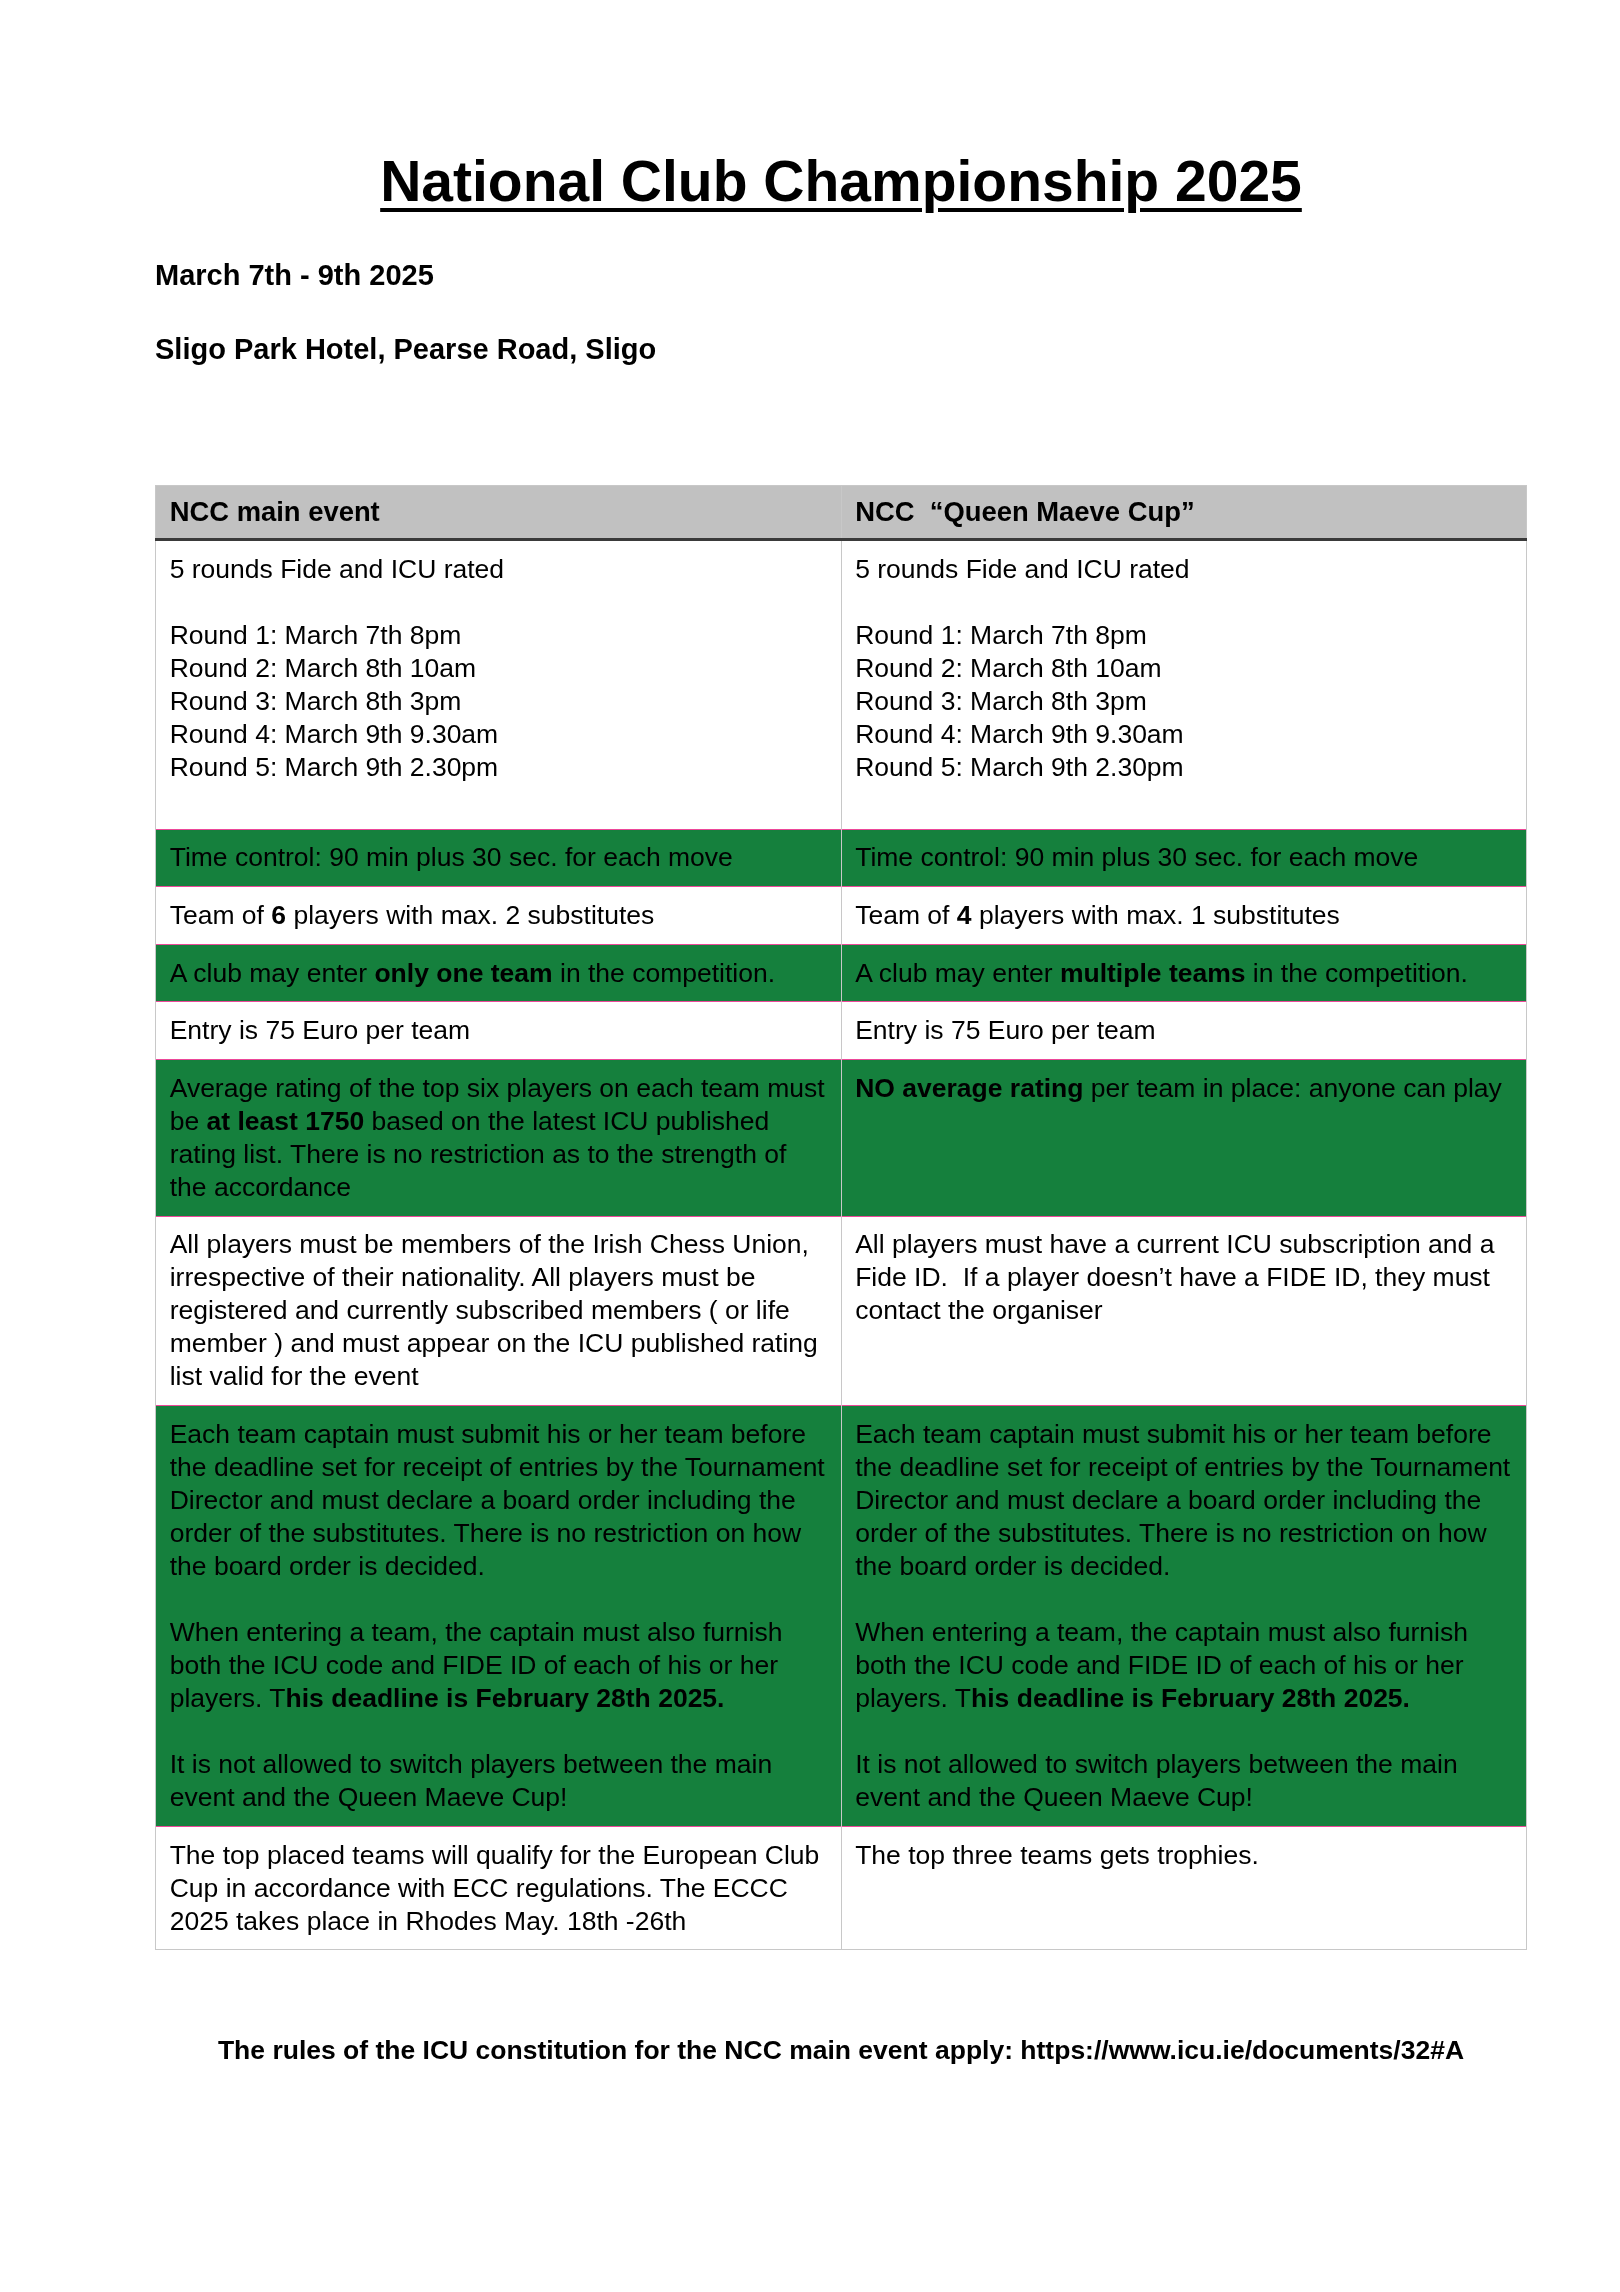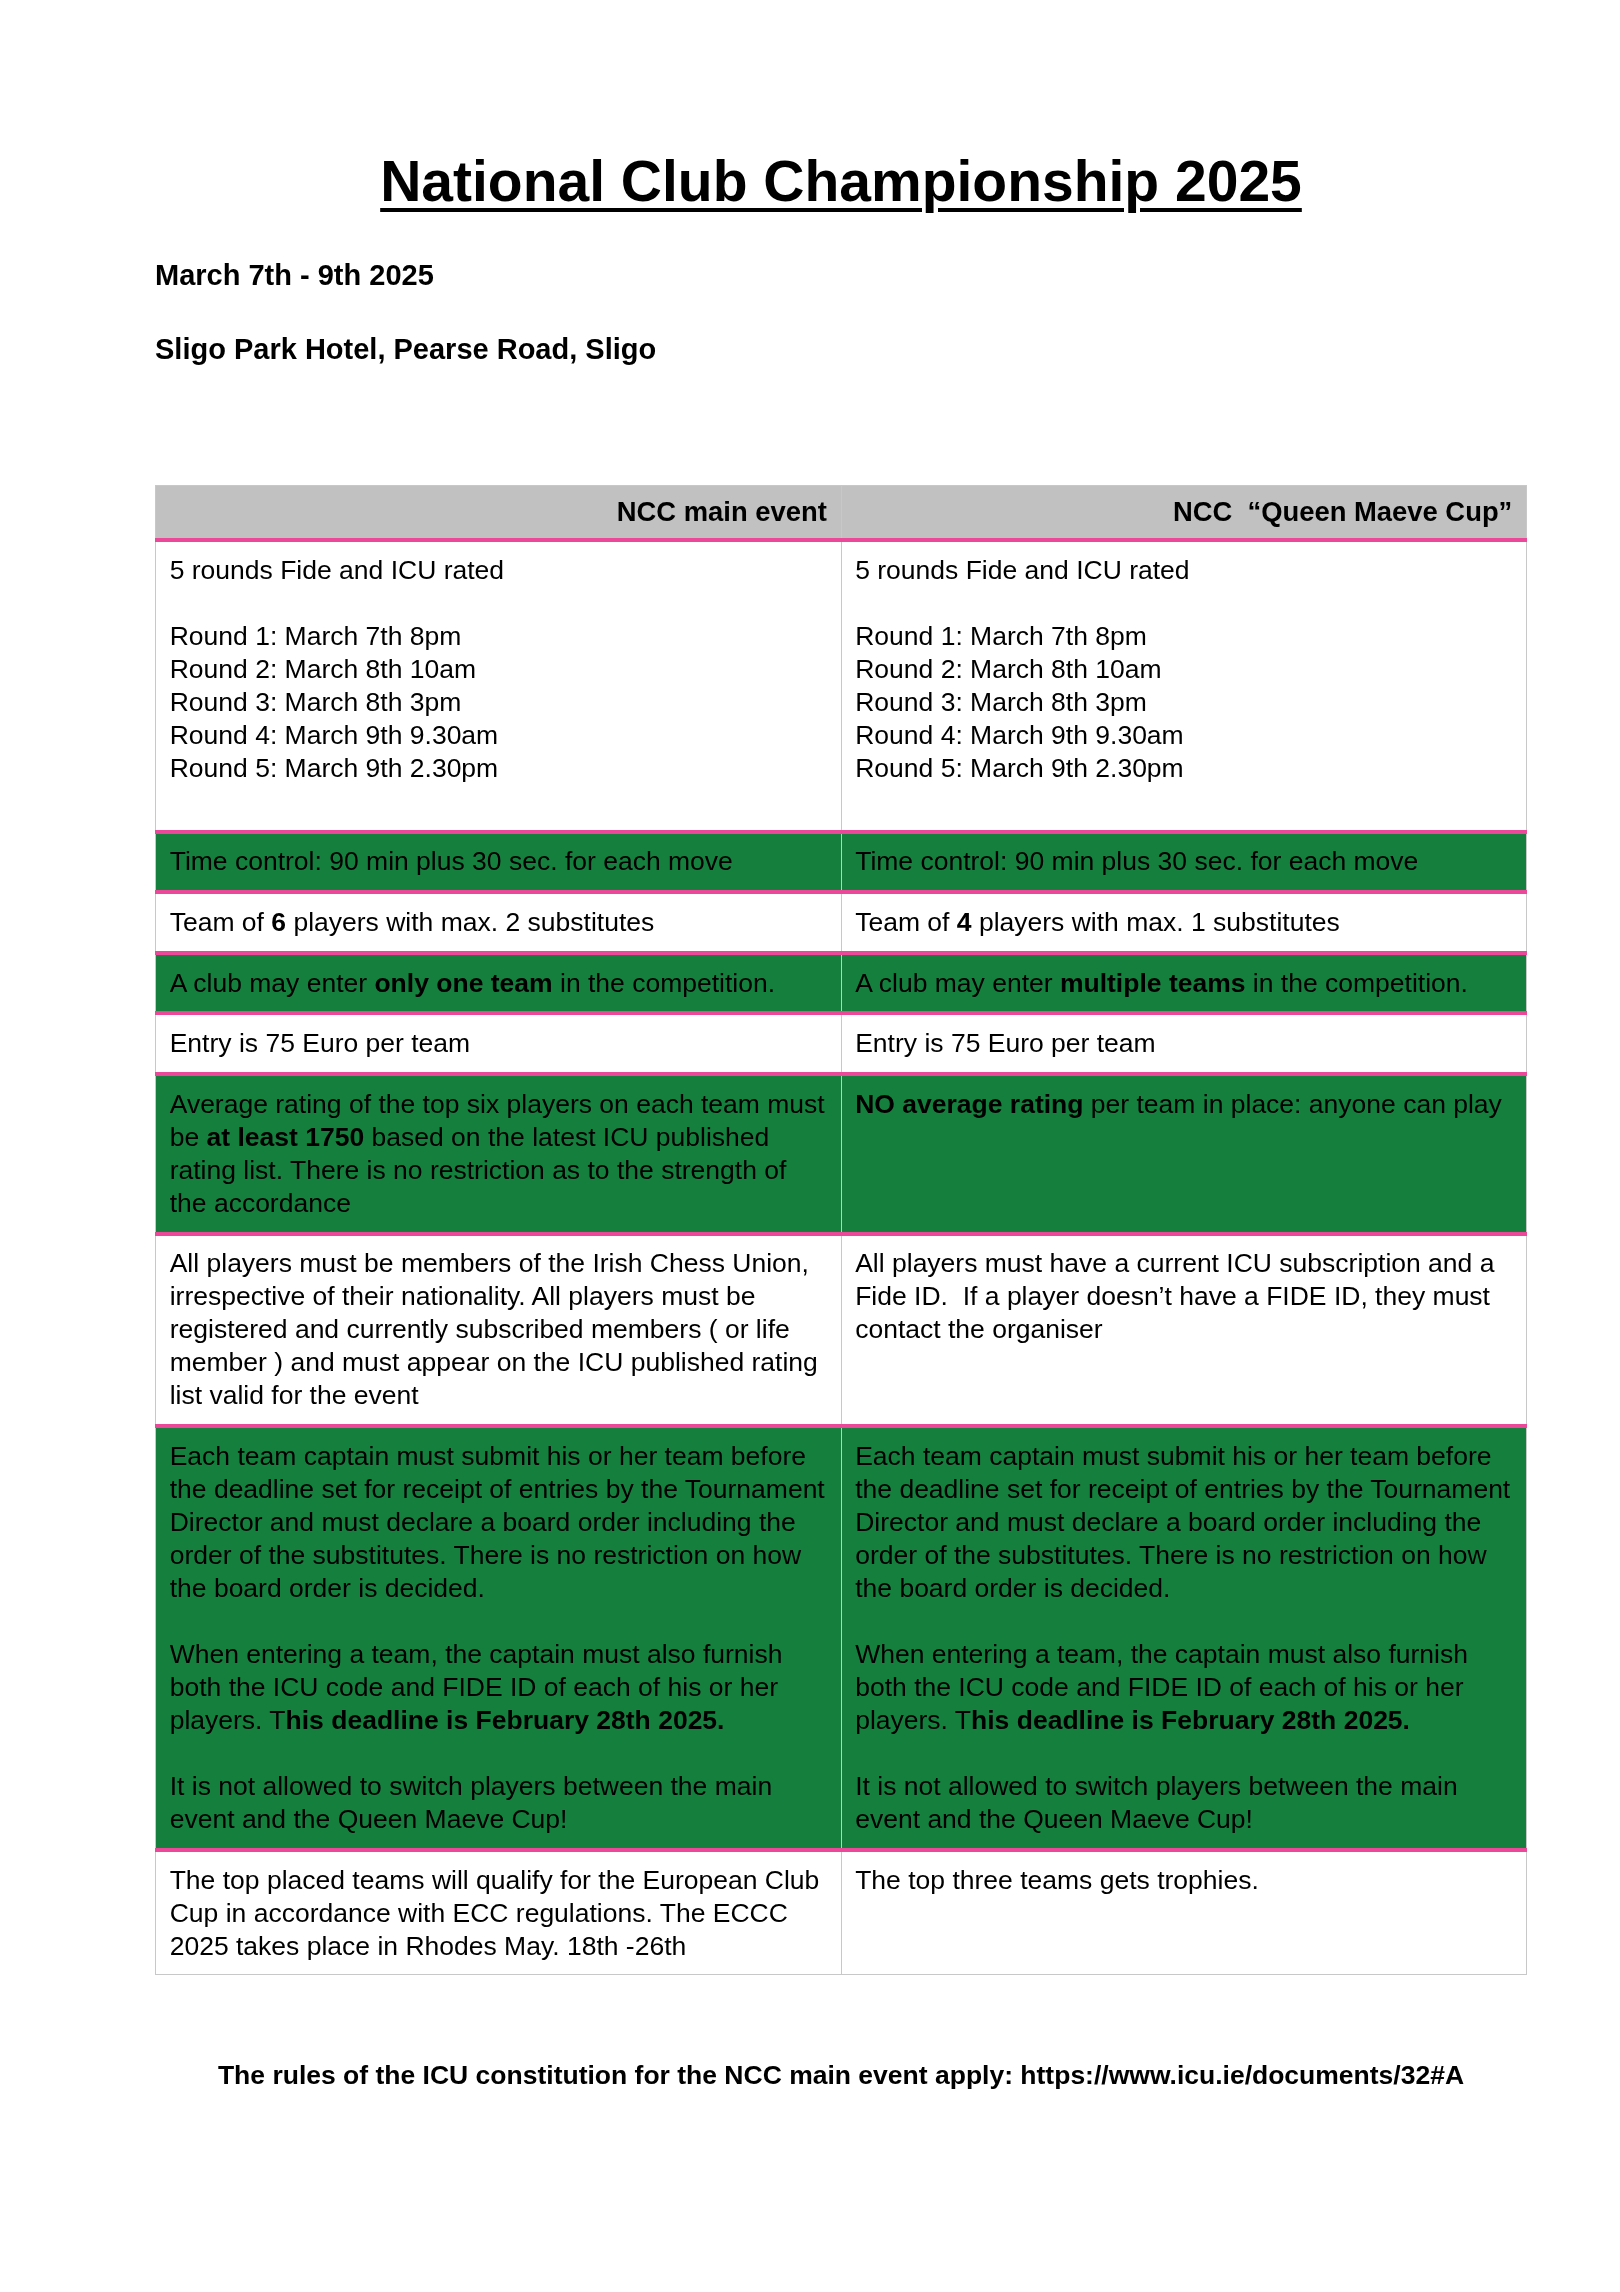--- a/index.html
+++ b/index.html
@@ -42,35 +42,35 @@
     width: 100%;
     margin-top: 118px;
     border-collapse: collapse;
     table-layout: fixed;
     border: 1px solid #c8c8c8;
   }
   table.rules th {
     background: #c1c1c1;
     font-size: 27.4px;
     font-weight: bold;
-    text-align: right;
+    text-align: left;
     padding: 9.8px 13.7px;
     border-left: 1px solid #c8c8c8;
     border-right: 1px solid #c8c8c8;
     border-bottom: 3.9px solid #3a3a3a;
     white-space: pre-wrap;
   }
   table.rules td {
     vertical-align: top;
     font-size: 26.5px;
     line-height: 33px;
     padding: 11.8px 13.7px;
     border-left: 1px solid #c8c8c8;
     border-right: 1px solid #c8c8c8;
-    border-top: 4px solid #ec4899;
+    border-top: 1px solid #ec4899;
     background: #ffffff;
   }
   table.rules tr.shaded td {
     background: #15803d;
   }
   table.rules td p {
     margin: 0;
     white-space: pre-wrap;
   }
   table.rules td p.blank {

